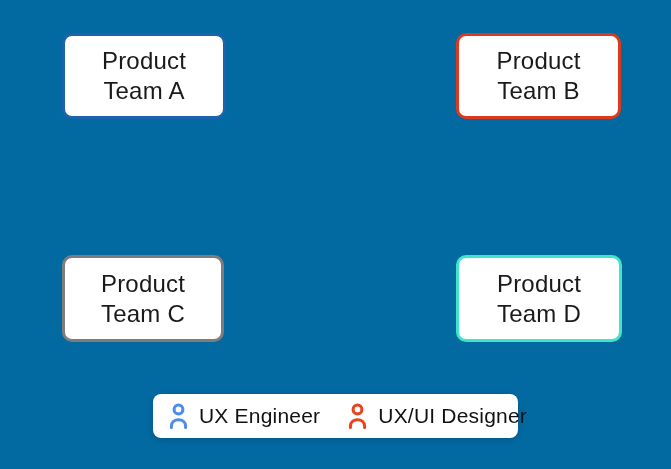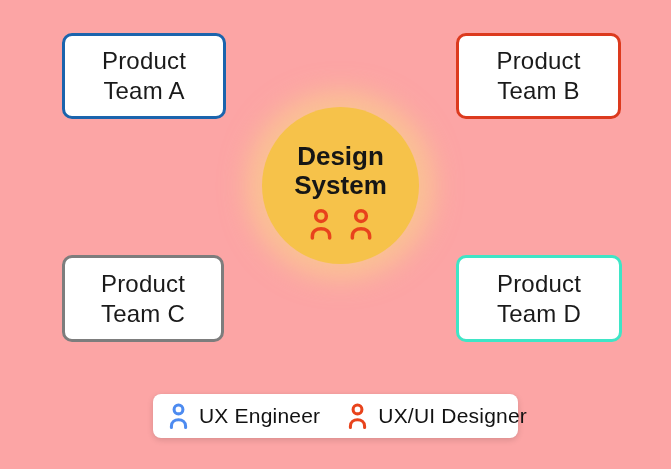--- a/index.html
+++ b/index.html
@@ -5,21 +5,21 @@
   html, body {
     margin: 0;
     padding: 0;
     background: #ffffff;
     font-family: "Liberation Sans", sans-serif;
   }
   .canvas {
     position: relative;
     width: 671px;
     height: 469px;
-    background: #fca5a5;
+    background: #0369a1;
     overflow: hidden;
   }
   .team-box {
     position: absolute;
     box-sizing: border-box;
     background: #ffffff;
     border: 3px solid #888888;
     border-radius: 10px;
     display: flex;
     align-items: center;
@@ -121,36 +121,20 @@
   <div class="team-box box-c" style="border-color: rgb(125, 125, 125);">
     <span class="team-label">Product
 Team C</span>
   </div>
 
   <div class="team-box box-d" style="border-color: rgb(63, 229, 198);">
     <span class="team-label">Product
 Team D</span>
   </div>
 
-  <div class="hub" style="background-color: rgb(246, 194, 74);">
-    <div class="hub-content">
-      <div class="hub-title">Design
-System</div>
-      <div class="hub-icons" style="color: rgb(232, 67, 28);">
-        <svg class="person-svg" width="28" height="34" viewBox="0 0 24 28" fill="none" stroke="currentColor" stroke-width="3" stroke-linecap="round">
-          <circle cx="12" cy="7.2" r="4.6"></circle>
-          <path d="M4.6 26 v-1.4 c0-4.4 3.4-6.6 7.4-6.6 s7.4 2.2 7.4 6.6 V26"></path>
-        </svg>
-        <svg class="person-svg" width="28" height="34" viewBox="0 0 24 28" fill="none" stroke="currentColor" stroke-width="3" stroke-linecap="round">
-          <circle cx="12" cy="7.2" r="4.6"></circle>
-          <path d="M4.6 26 v-1.4 c0-4.4 3.4-6.6 7.4-6.6 s7.4 2.2 7.4 6.6 V26"></path>
-        </svg>
-      </div>
-    </div>
-  </div>
 
   <div class="legend">
     <div class="legend-item">
       <svg class="person-svg" width="23" height="32" viewBox="0 0 24 28" fill="none" stroke="currentColor" stroke-width="3.2" stroke-linecap="round" style="color: rgb(77, 139, 240);">
         <circle cx="12" cy="7.2" r="4.6"></circle>
         <path d="M4.6 26 v-1.4 c0-4.4 3.4-6.6 7.4-6.6 s7.4 2.2 7.4 6.6 V26"></path>
       </svg>
       <span class="legend-label">UX Engineer</span>
     </div>
     <div class="legend-item">

